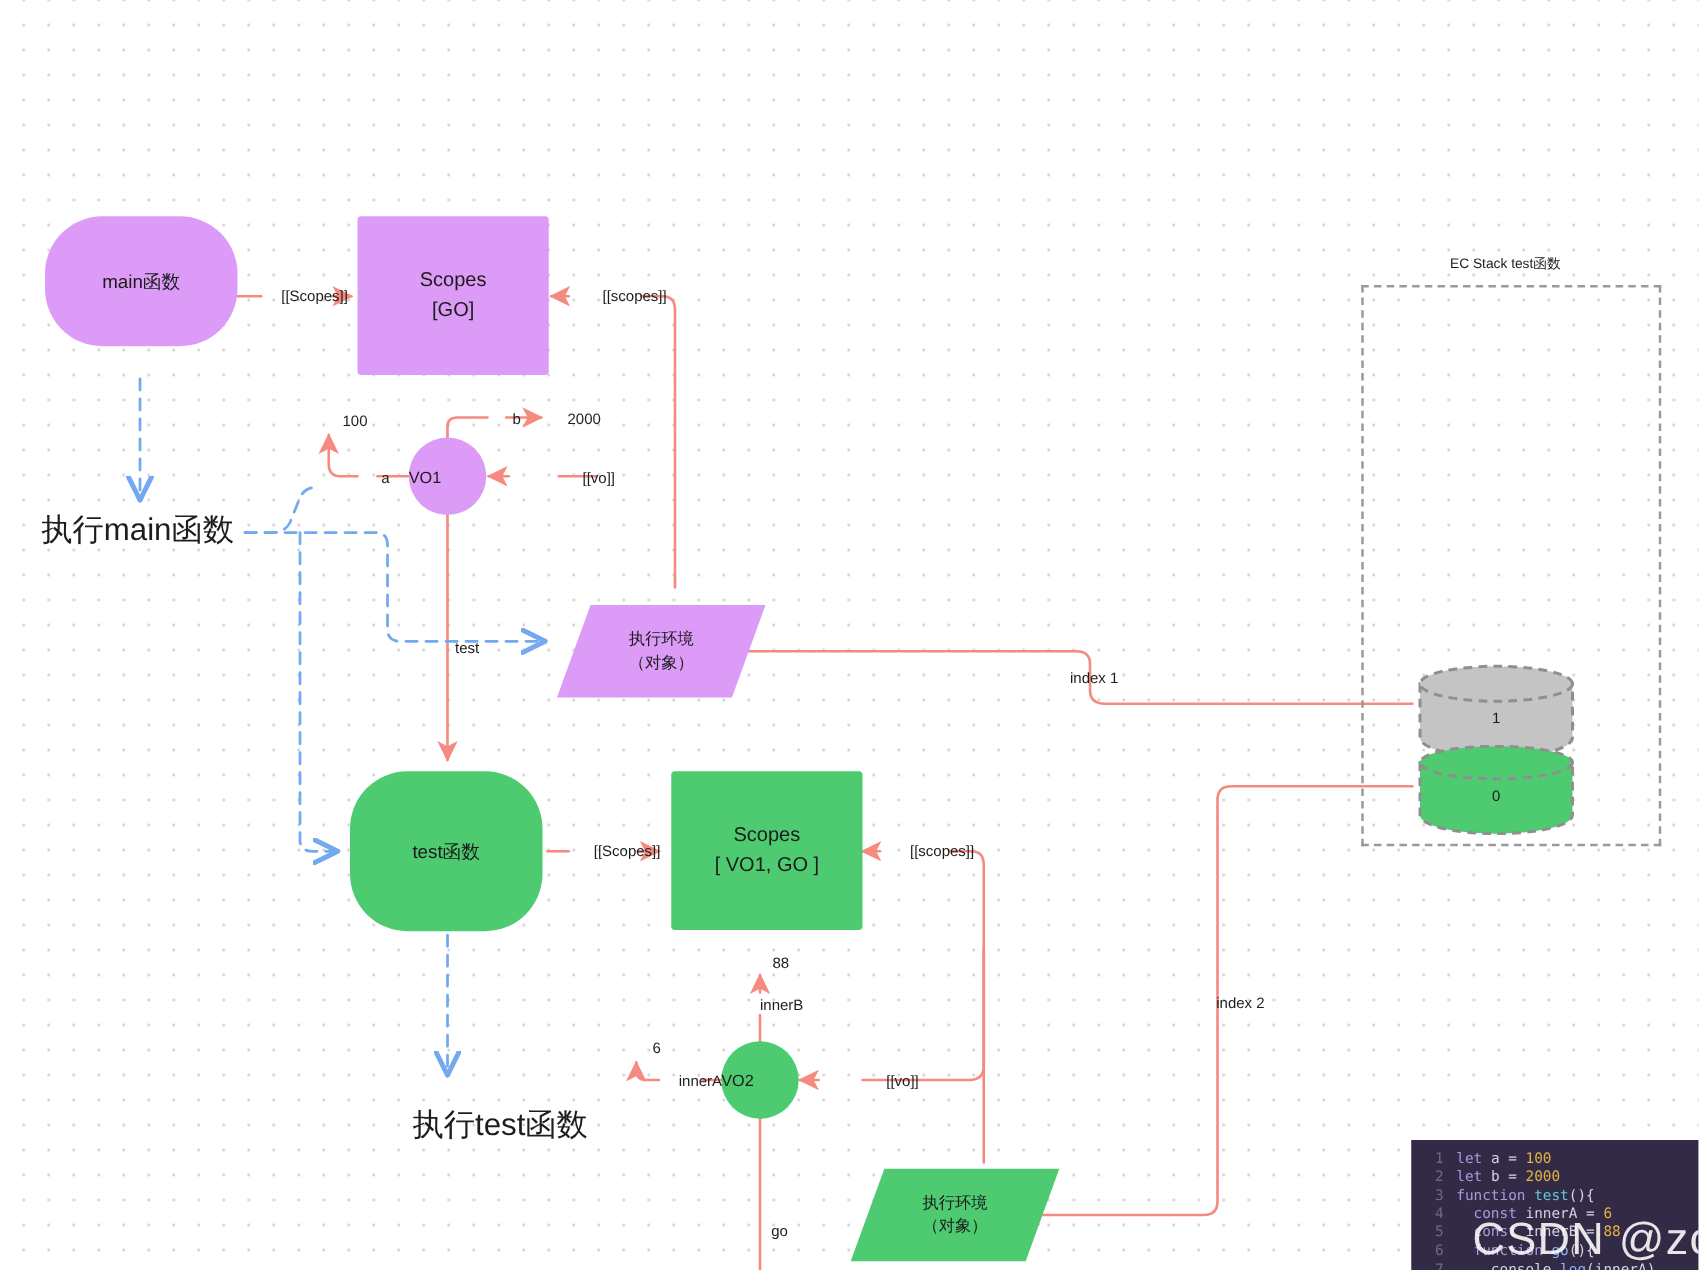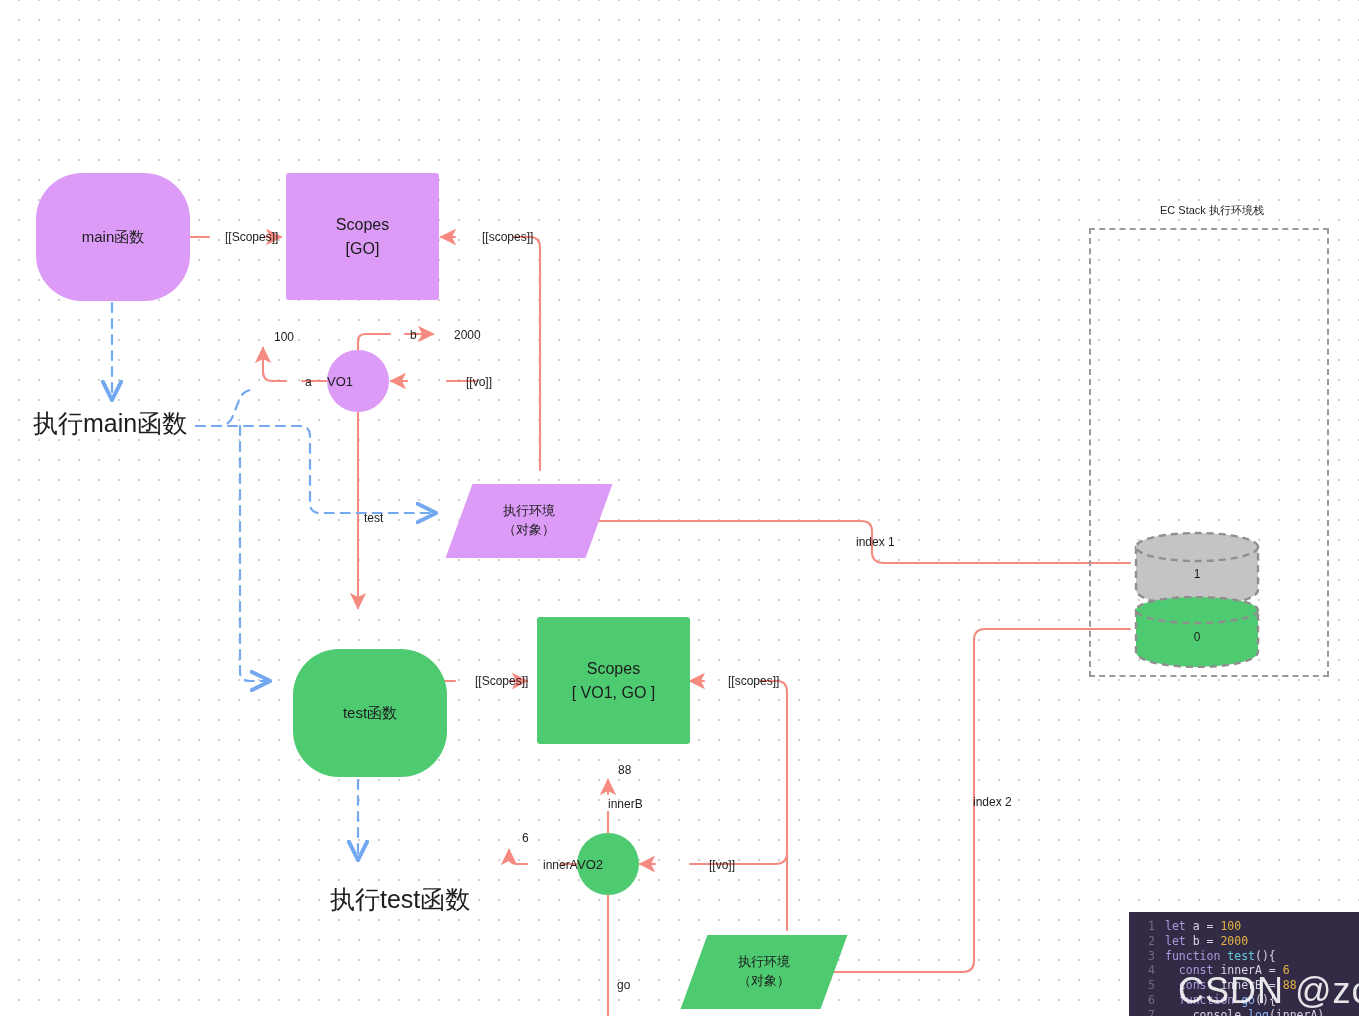--- a/index.html
+++ b/index.html
@@ -35,21 +35,21 @@
   .rounded-box {
     display: flex; align-items: center; justify-content: center;
     text-align: center;
     font-size: 15px;
     color: #1b1b1b;
   }
   .purple { background: #dc9bf7; }
   .green  { background: #4ecb71; }
 
   .main-fn {
-    width: 154px; height: 128px;
+    width: 154px; height: 104px;
     border-radius: 46px;
   }
   .test-fn {
     width: 154px; height: 128px;
     border-radius: 46px;
   }
   .scope-box {
     width: 153px; height: 127px;
     border-radius: 3px;
     line-height: 1.5;
@@ -217,21 +217,21 @@
     <span>VO1</span>
   </div>
 
   <div class="node parallelogram purple" style="left:459px; top:484px;">
     <span>
       <span>执行环境</span><br>
       <span>（对象）</span>
     </span>
   </div>
 
-  <div class="node rounded-box green test-fn" style="left:293px; top:617px;margin-top:32px;">
+  <div class="node rounded-box green test-fn" style="left:280px; top:617px;">
     <span>test函数</span>
   </div>
 
   <div class="node rounded-box green scope-box" style="left:537px; top:617px;">
     <div>
       <div>Scopes</div>
       <div>[ VO1, GO ]</div>
     </div>
   </div>
 
@@ -265,21 +265,21 @@
   <div class="lbl" style="left:592px; top:797px;">innerB</div>
   <div class="lbl" style="left:506px; top:831px;">6</div>
   <div class="lbl" style="left:527px; top:858px;">innerA</div>
   <div class="lbl" style="left:693px; top:858px;">[[vo]]</div>
   <div class="lbl" style="left:601px; top:978px;">go</div>
   <div class="lbl" style="left:957px; top:795px;">index 2</div>
 
   <div class="big-label" style="left:33px; top:407px;">执行main函数</div>
   <div class="big-label" style="left:290px; top:883px;margin-left:40px;">执行test函数</div>
 
-  <div class="stack-title" style="left:1160px; top:203px;">EC Stack 执行环境栈</div>
+  <div class="stack-title" style="left:1160px; top:203px;">EC Stack test函数</div>
   <div class="ec-frame" style="left:1089px; top:228px; width:236px; height:445px;"></div>
 
   <div class="cyl" style="left:1134px; top:531px; width:126px; height:75px;">
     <svg width="126" height="75" viewBox="0 0 126 75">
       <path d="M2,16 L2,59 a61,16 0 0 0 122,0 L124,16 Z" fill="#c4c4c4" stroke="#8f8f8f" stroke-width="2.4" stroke-dasharray="7 5"></path>
       <ellipse cx="63" cy="16" rx="61" ry="14" fill="#c4c4c4" stroke="#8f8f8f" stroke-width="2.4" stroke-dasharray="7 5"></ellipse>
     </svg>
     <div style="position:absolute; left:0; top:0; width:126px; height:75px;
                 display:flex; align-items:center; justify-content:center;
                 font-size:12px; color:#1d1d1d; padding-top:10px; box-sizing:border-box;">1</div>

